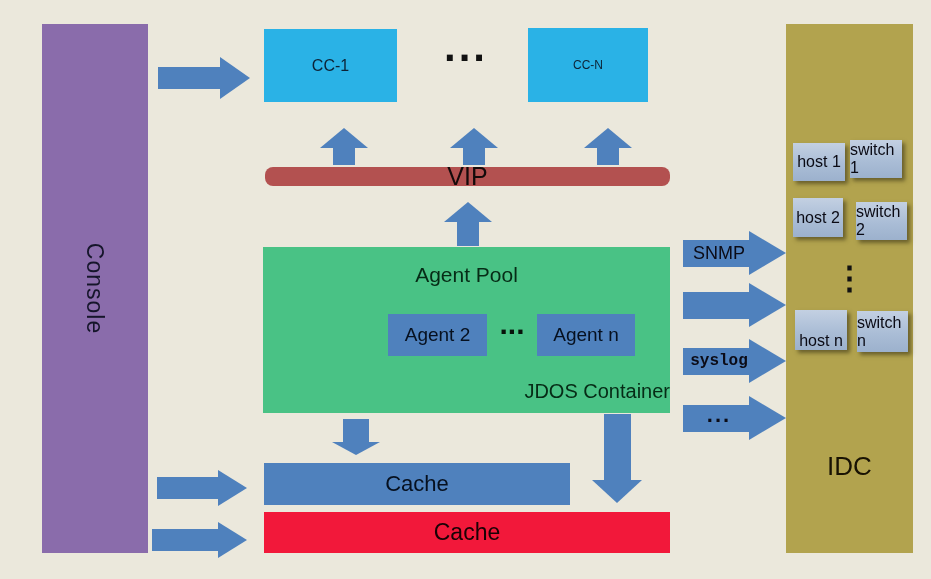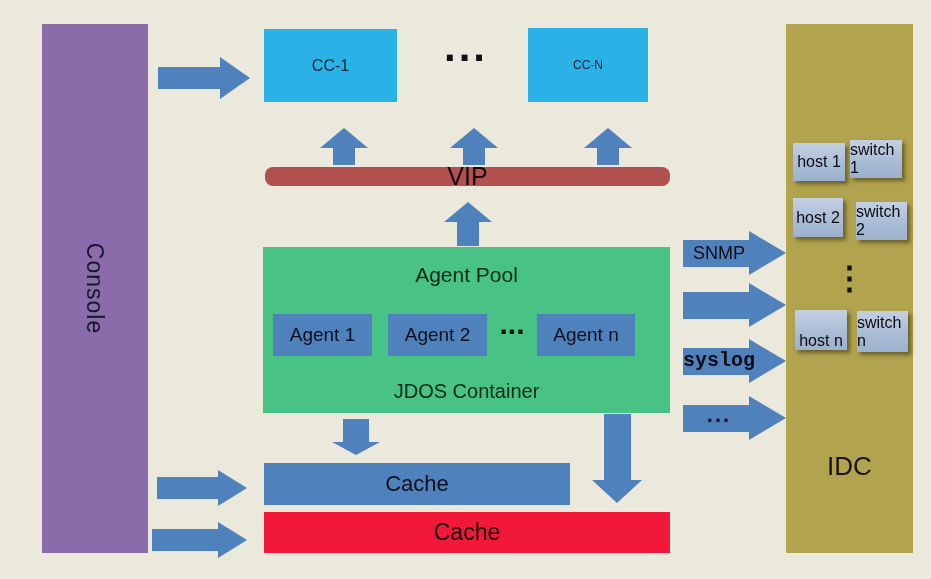--- a/index.html
+++ b/index.html
@@ -29,21 +29,21 @@
   .top-dots{position:absolute;left:437px;top:26px;width:58px;text-align:center;
             font-size:42px;font-weight:700;letter-spacing:3px;line-height:1;color:#111;}
 
   
   .vip{left:265px;top:167px;width:405px;height:19px;background:var(--vipred);
        border-radius:8px;font-size:25px;color:#140a0a;}
 
   
   .agent-pool{left:263px;top:247px;width:407px;height:166px;background:var(--green);}
   .ap-title{position:absolute;top:16px;left:0;width:100%;text-align:center;font-size:21px;color:#062b16;}
-  .ap-subtitle{position:absolute;bottom:10px;left:0;width:100%;text-align:center;font-size:20px;color:#062b16;}
+  .ap-subtitle{position:absolute;bottom:10px;left:0;width:100%;text-align:right;font-size:20px;color:#062b16;}
   .agent-box{position:absolute;top:67px;height:42px;background:var(--steel);
              display:flex;align-items:center;justify-content:center;font-size:19px;color:#06101f;}
   .agent-1{left:10px;width:99px;}
   .agent-2{left:125px;width:99px;}
   .agent-n{left:274px;width:98px;}
   .agent-dots{position:absolute;left:225px;top:62px;width:48px;text-align:center;
               font-size:30px;font-weight:700;line-height:1;color:#07130a;}
 
   
   .cache{left:264px;top:463px;width:306px;height:42px;background:var(--steel);font-size:22px;color:#06101f;}
@@ -68,21 +68,21 @@
   .arrow{position:absolute;}
   .shaft{position:absolute;background:var(--steel);}
   .tip{position:absolute;width:0;height:0;border-style:solid;border-color:transparent;}
   .tip.right{border-left-color:var(--steel);}
   .tip.up{border-bottom-color:var(--steel);}
   .tip.down{border-top-color:var(--steel);}
 
   
   .proto-label{position:absolute;left:0;top:0;width:72px;height:44px;line-height:44px;
                text-align:center;font-size:18px;color:#0b0b16;z-index:2;}
-  .proto-label.mono{font-family:"Liberation Mono","DejaVu Sans Mono",monospace;font-weight:700;font-size:20px;}
+  .proto-label.mono{font-family:"Liberation Mono","DejaVu Sans Mono",monospace;font-weight:700;font-size:16px;}
   .proto-label.dots{font-size:22px;font-weight:700;letter-spacing:2px;line-height:38px;}
 </style>
 </head>
 <body>
 
 <div class="canvas">
 
   <div class="box console">
     <span class="vtext">Console</span>
   </div>
@@ -117,23 +117,20 @@
     <span>VIP</span>
   </div>
 
   <div class="arrow" style="left:444px;top:202px;width:48px;height:44px;">
     <div class="tip up" style="left:0;top:0;border-width:0 24px 20px 24px;"></div>
     <div class="shaft" style="left:13px;top:20px;width:22px;height:24px;"></div>
   </div>
 
   <div class="box agent-pool">
     <div class="ap-title">Agent Pool</div>
-    <div class="agent-box agent-1">
-      <span>Agent 1</span>
-    </div>
     <div class="agent-box agent-2">
       <span>Agent 2</span>
     </div>
     <div class="agent-dots">...</div>
     <div class="agent-box agent-n">
       <span>Agent n</span>
     </div>
     <div class="ap-subtitle">JDOS Container</div>
   </div>
 

